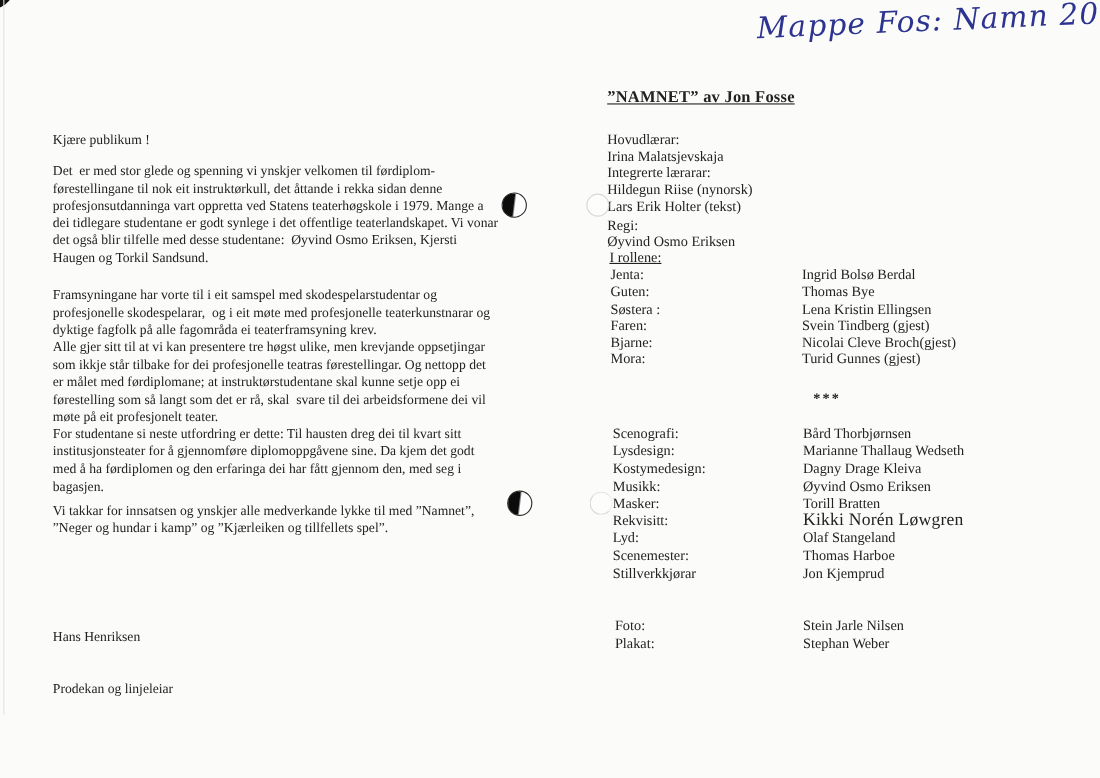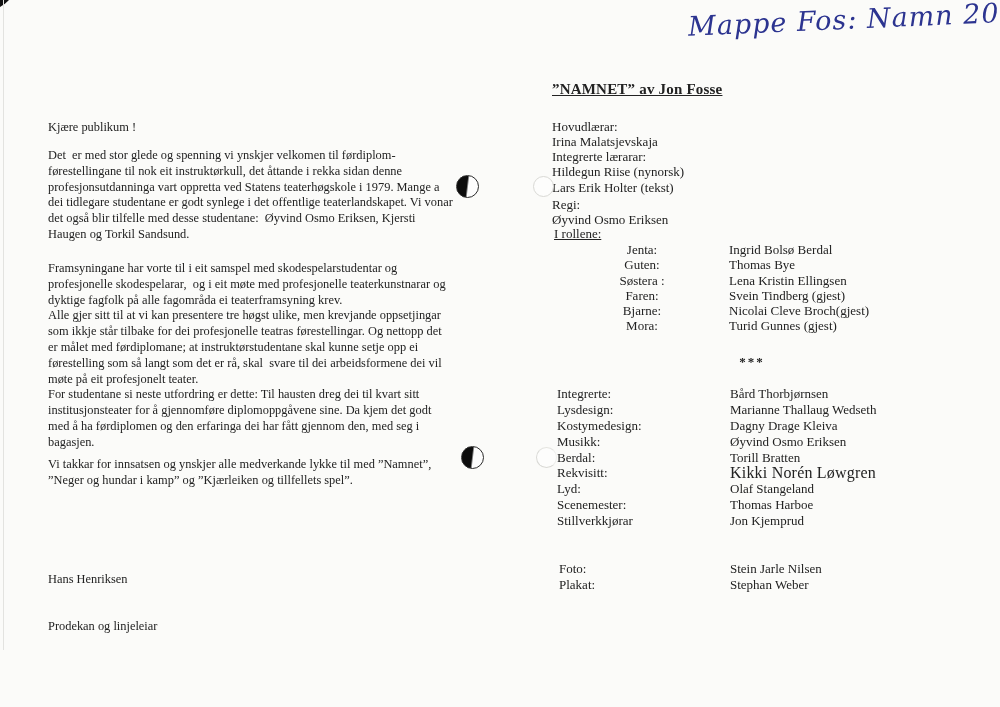--- a/index.html
+++ b/index.html
@@ -53,21 +53,21 @@
   .prow .plabel{width:176px;flex:none;}
   .prow .pvalue{white-space:pre-line;}
   .staff-1{top:37px;}
   .staff-2{top:67px;}
   .staff-3{top:115px;}
   .roles-heading{position:absolute;left:2px;top:144px;text-decoration:underline;}
   .credit-list{position:absolute;left:0;width:100%;}
   .credit-list .crow{display:flex;}
   .credit-list .clabel{width:174px;flex:none;padding-left:3px;}
   .credit-list .cvalue{white-space:pre;}
-  .roles-list{top:160px;text-align:center;}
+  .roles-list{top:160px;}
   .roles-list .crow{height:15.3px;}
   .separator{position:absolute;left:0;top:272px;width:400px;text-align:center;font-weight:bold;letter-spacing:2px;}
   .crew-list{top:304px;}
   .crew-list .crow{height:15.9px;}
   .crew-list .clabel{padding-left:5px;width:173px;}
   .cvalue.large{font-size:16px;letter-spacing:.2px;}
   .extra-list{top:479px;}
   .extra-list .crow{height:15.6px;}
   .extra-list .clabel{padding-left:7px;width:171px;}
   
@@ -175,41 +175,41 @@
           <span class="clabel">Mora:</span>
           <span class="cvalue">Turid Gunnes (gjest)</span>
         </div>
       </div>
 
     <div class="separator">***</div>
 
     <div class="credit-list crew-list">
 
         <div class="crow">
-          <span class="clabel">Integrerte:</span>
+          <span class="clabel">Scenografi:</span>
           <span class="cvalue">Bård Thorbjørnsen</span>
         </div>
 
         <div class="crow">
           <span class="clabel">Lysdesign:</span>
           <span class="cvalue">Marianne Thallaug Wedseth</span>
         </div>
 
         <div class="crow">
           <span class="clabel">Kostymedesign:</span>
           <span class="cvalue">Dagny Drage Kleiva</span>
         </div>
 
         <div class="crow">
           <span class="clabel">Musikk:</span>
           <span class="cvalue">Øyvind Osmo Eriksen</span>
         </div>
 
         <div class="crow">
-          <span class="clabel">Berdal:</span>
+          <span class="clabel">Masker:</span>
           <span class="cvalue">Torill Bratten</span>
         </div>
 
 
         <div class="crow">
           <span class="clabel">Rekvisitt:</span>
           <span class="cvalue large">Kikki Norén Løwgren</span>
         </div>
 
         <div class="crow">

